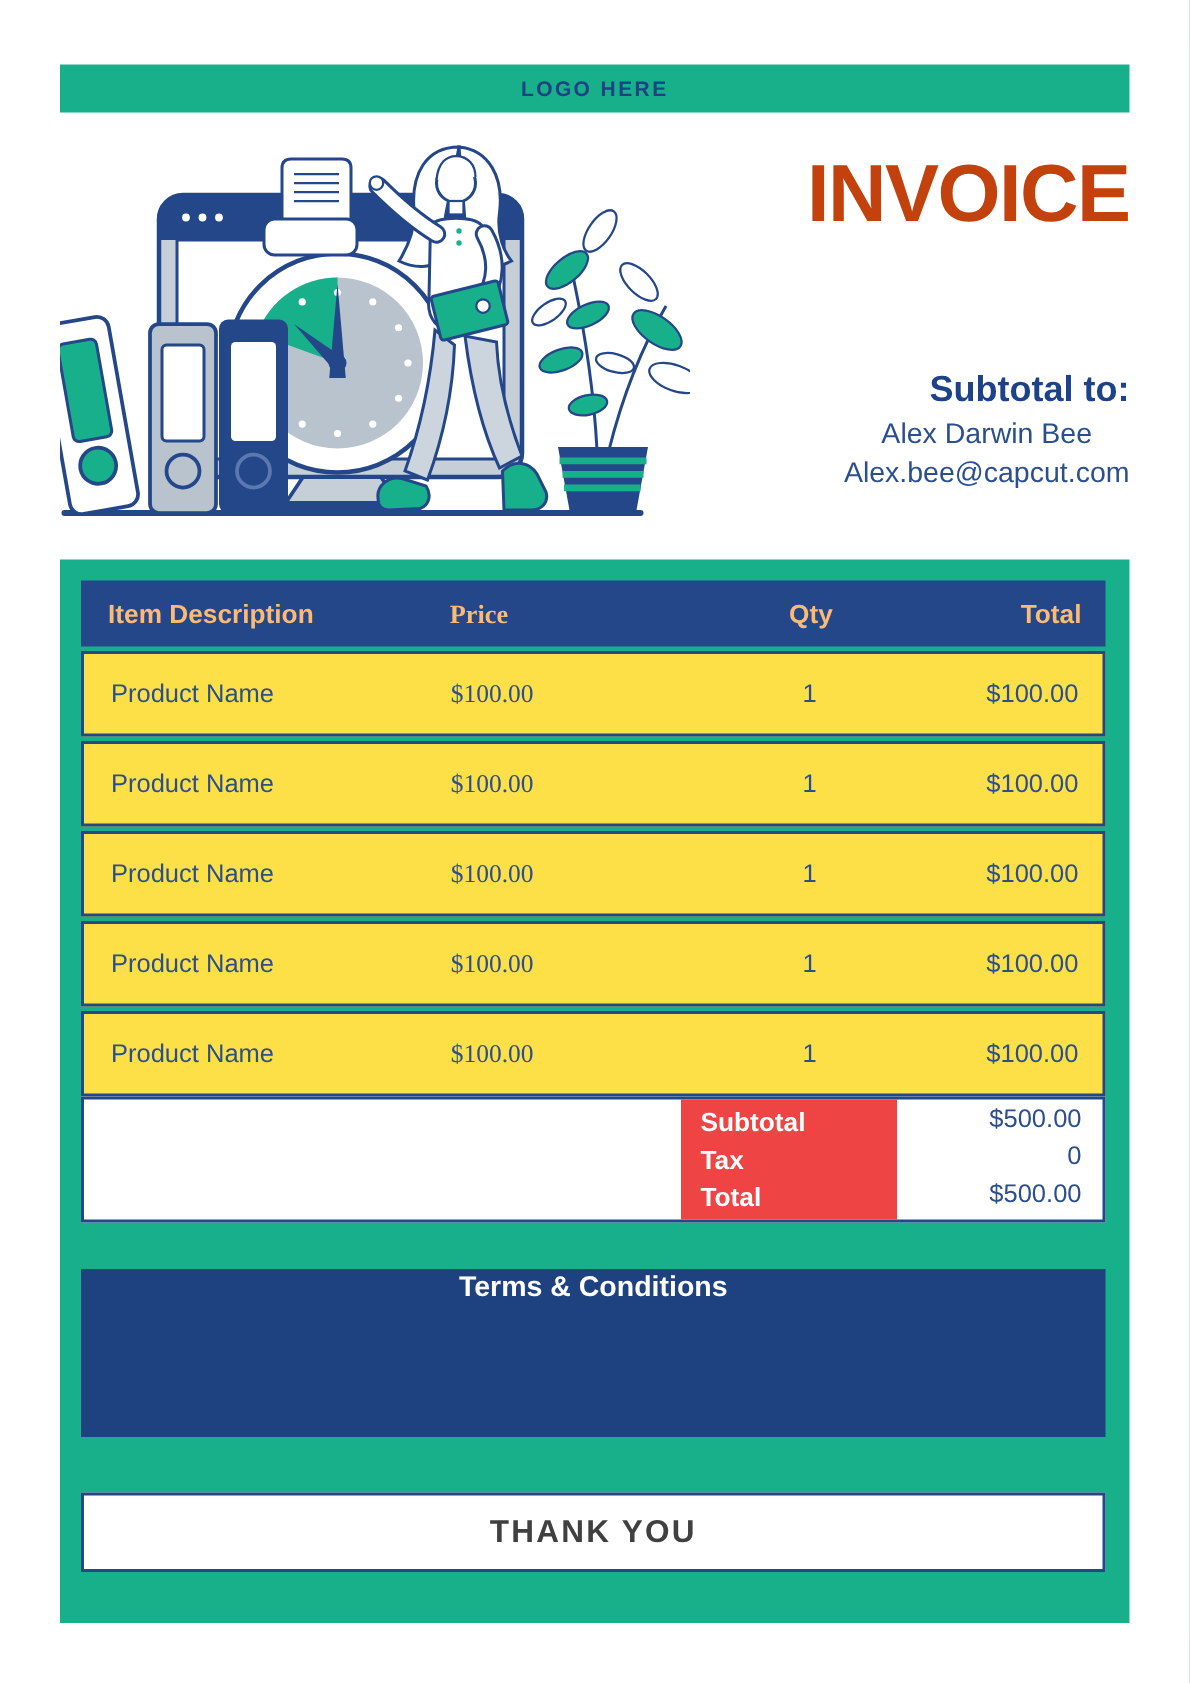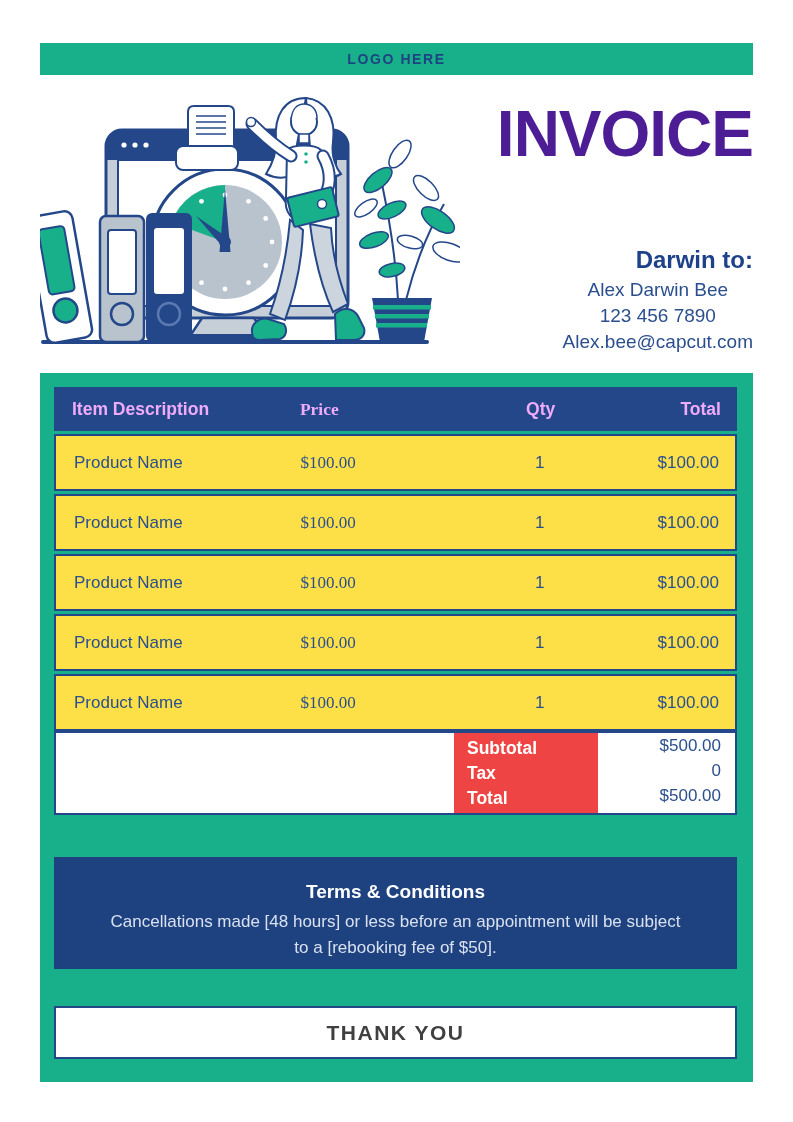--- a/index.html
+++ b/index.html
@@ -10,36 +10,36 @@
   .logo-bar {
     position:absolute; left:40px; top:43px; width:713px; height:32px;
     background:#18b08b; display:flex; align-items:center; justify-content:center;
   }
   .logo-text { color:#1e4382; font-weight:bold; font-size:14px; letter-spacing:1.6px; }
 
   .illustration { position:absolute; left:40px; top:92px; }
 
   .invoice-title {
     position:absolute; right:40px; top:102px; margin:0;
-    font-size:64px; font-weight:bold; letter-spacing:-1px; line-height:1;
-    color:#4c1d95;
+    font-size:54px; font-weight:bold; letter-spacing:-1px; line-height:1;
+    color:#c2410c;
   }
   .billing { position:absolute; right:40px; top:246px; text-align:right; color:#2b4f8e; }
   .billing-label { font-size:24px; font-weight:bold; color:#1d4289; margin-bottom:3px; }
   .billing-line { font-size:19px; line-height:26px;text-align:center; }
 
   .green-panel {
     position:absolute; left:40px; top:373px; width:713px; height:709px;
     background:#18b08b; box-sizing:border-box; padding:14px 16px 0 14px;
   }
 
   .inv-table { width:683px; }
   .thead {
     display:flex; align-items:center; height:44px; background:#24478a;
-    color:#f0abfc; font-weight:bold; font-size:17.5px;
+    color:#fdba74; font-weight:bold; font-size:17.5px;
   }
   .trow {
     display:flex; align-items:center; height:57px; margin-top:3px;
     background:#fde047; border:2px solid #24478a; box-sizing:border-box;
     color:#2b4f8e; font-size:17px;
   }
   .c-desc  { width:36%;   padding-left:18px;  box-sizing:border-box; text-align:left; }
   .c-price { width:27%;   text-align:left;font-family:Liberation Serif, serif; }
   .c-qty   { width:16.5%; text-align:center; }
   .c-total { width:20.5%; padding-right:16px; box-sizing:border-box; text-align:right; }
@@ -56,22 +56,22 @@
   }
   .summary-labels div { line-height:25px; }
   .summary-values {
     width:137px; color:#2b4f8e; font-size:17px; text-align:right;
     display:flex; flex-direction:column; justify-content:flex-start; padding-right:14px;
     box-sizing:border-box;
   }
   .summary-values div { line-height:25px; }
 
   .terms {
-    margin-top:42px; height:112px; background:#1e4180; box-sizing:border-box;
-    text-align:center; padding-top:24px;
+    margin-top:31px; height:112px; background:#1e4180; box-sizing:border-box;
+    text-align:center; padding-top:2px;
   }
   .terms-title { color:#ffffff; font-weight:bold; font-size:19px; margin-bottom:6px; }
   .terms-body  { color:#d9e1ef; font-size:17px; line-height:26px; max-width:586px; margin:0 auto; }
 
   .thankyou {
     margin-top:37px; height:53px; background:#ffffff; border:2px solid #24478a;
     box-sizing:border-box; display:flex; align-items:center; justify-content:center;
   }
   .thankyou-text { color:#404040; font-weight:bold; font-size:21px; letter-spacing:1.5px; }
 </style>
@@ -186,23 +186,22 @@
       <circle cx="282" cy="112" r="4.5" fill="#ffffff" stroke="#24478a" stroke-width="1.5"></circle>
       <circle cx="211" cy="30" r="4.5" fill="#ffffff" stroke="#24478a" stroke-width="1.5"></circle>
       <path d="M212 240 C211 232 219 225 228 227 L244 232 C248 238 246 245 240 247 L219 248 C214 248 212 245 212 240 Z" fill="#18b08b" stroke="#24478a" stroke-width="2"></path>
       <path d="M295 222 C303 214 313 216 318 224 L324 236 C326 243 321 248 314 248 L296 248 Z" fill="#18b08b" stroke="#24478a" stroke-width="2"></path>
     </g>
   </svg>
 
   <h1 class="invoice-title">INVOICE</h1>
 
   <div class="billing">
-    <div class="billing-label">Darwin to:</div>
+    <div class="billing-label">Subtotal to:</div>
     <div class="billing-line">Alex Darwin Bee</div>
-    <div class="billing-line">123 456 7890</div>
     <div class="billing-line">Alex.bee@capcut.com</div>
   </div>
 
   <div class="green-panel">
 
     <div class="inv-table">
       <div class="thead">
         <div class="c-desc">Item Description</div>
         <div class="c-price">Price</div>
         <div class="c-qty">Qty</div>
@@ -250,21 +249,20 @@
         <div class="summary-values">
           <div>$500.00</div>
           <div>0</div>
           <div>$500.00</div>
         </div>
       </div>
     </div>
 
     <div class="terms">
       <div class="terms-title">Terms &amp; Conditions</div>
-      <div class="terms-body">Cancellations made [48 hours] or less before an appointment will be subject to a [rebooking fee of $50].</div>
     </div>
 
     <div class="thankyou">
       <span class="thankyou-text">THANK YOU</span>
     </div>
 
   </div>
 </div>
 
 </body></html>

